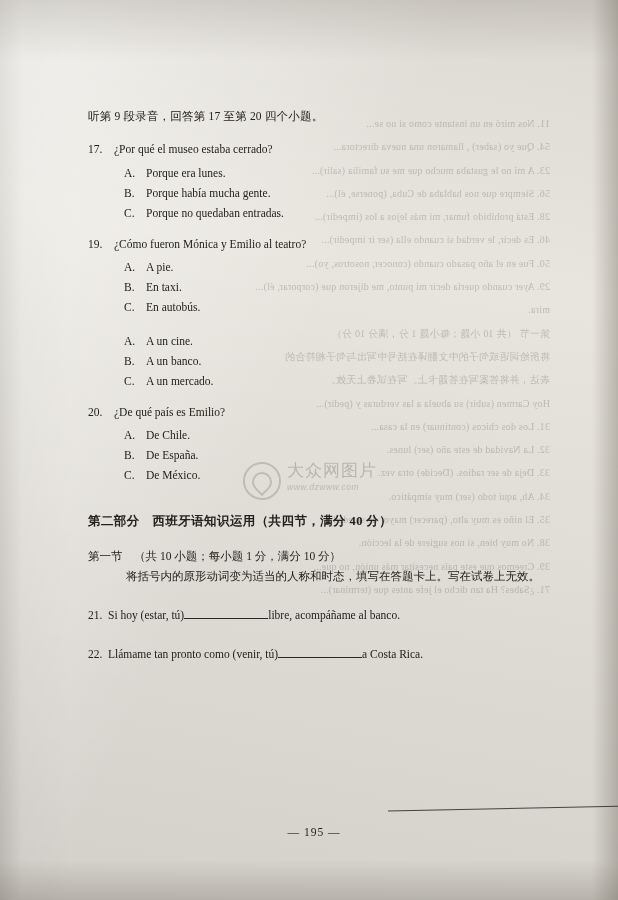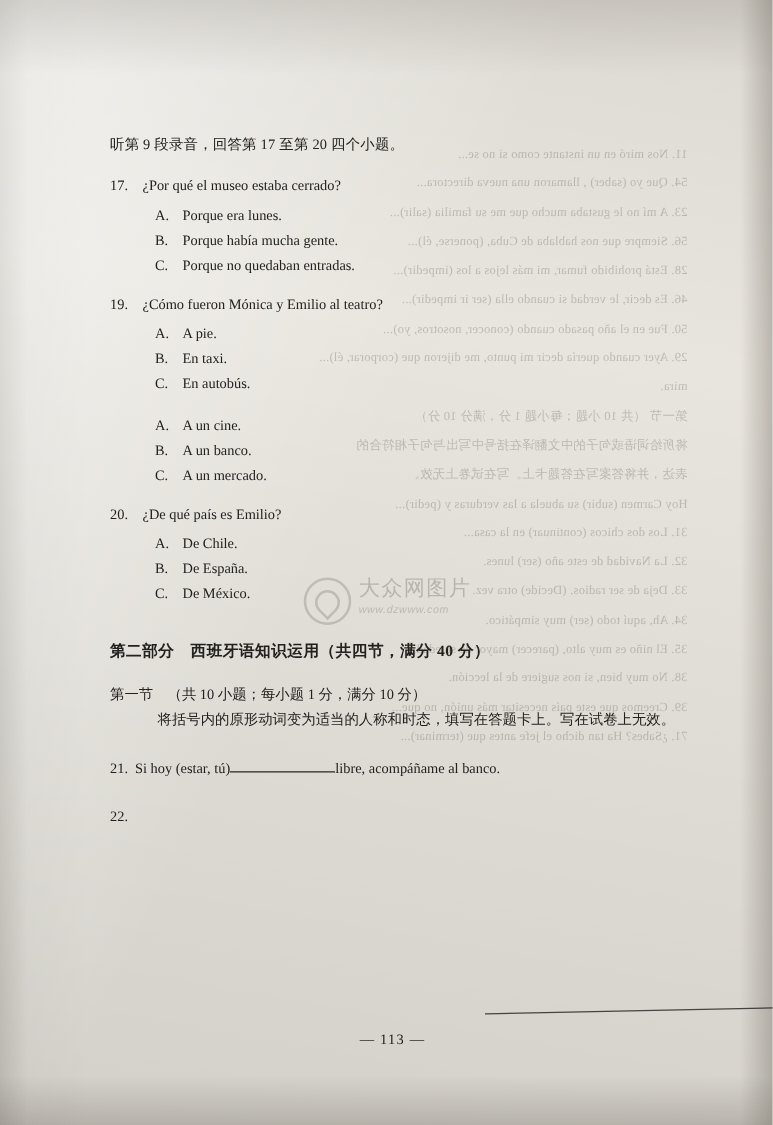--- a/index.html
+++ b/index.html
@@ -340,24 +340,25 @@
     <div class="subsection-note">将括号内的原形动词变为适当的人称和时态，填写在答题卡上。写在试卷上无效。</div>
 
 
     <div class="fill-item">
       <span class="fill-num">21.</span>
       <span><span>Si hoy (estar, tú)</span><span class="u-blank empty"></span><span>libre, acompáñame al banco.</span></span>
     </div>
 
     <div class="fill-item">
       <span class="fill-num">22.</span>
+      <span><span>Llámame tan pronto como (venir, tú)</span><span class="u-blank empty"></span><span>a Costa Rica.</span></span>
     </div>
 
     <div class="rule"></div>
-    <div class="page-number">— 113 —</div>
+    <div class="page-number">— 195 —</div>
   </div>
 
   <div class="watermark">
     <div class="wm-logo"></div>
     <div>
       <div class="wm-text-main">大众网图片</div>
       <div class="wm-text-sub">www.dzwww.com</div>
     </div>
   </div>
 

